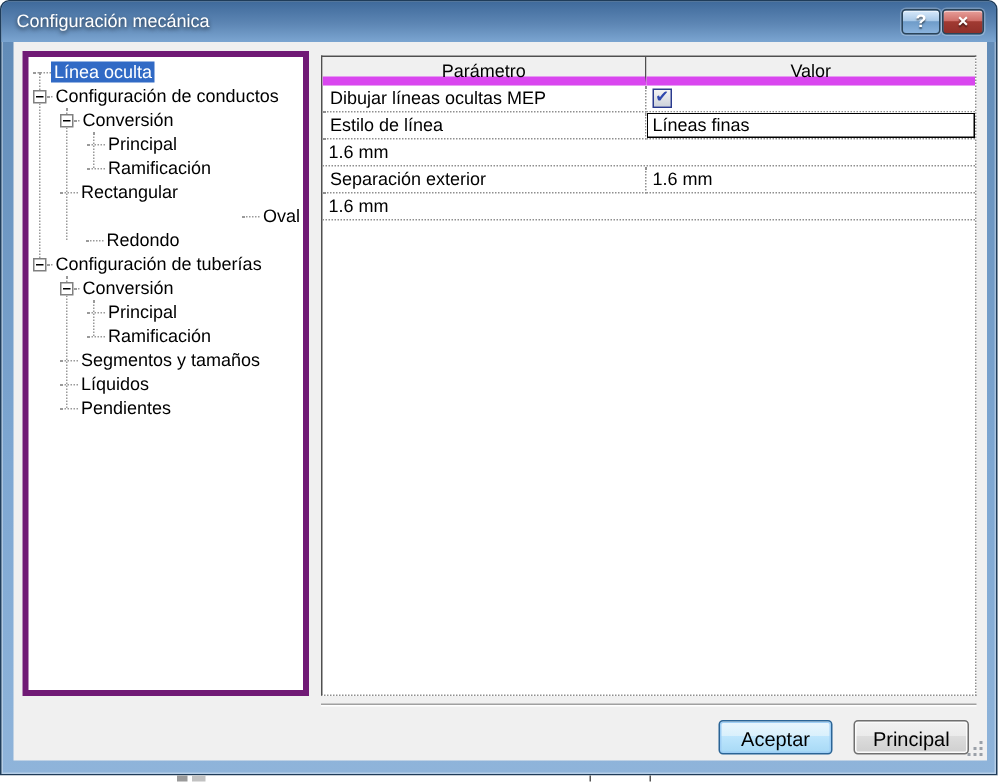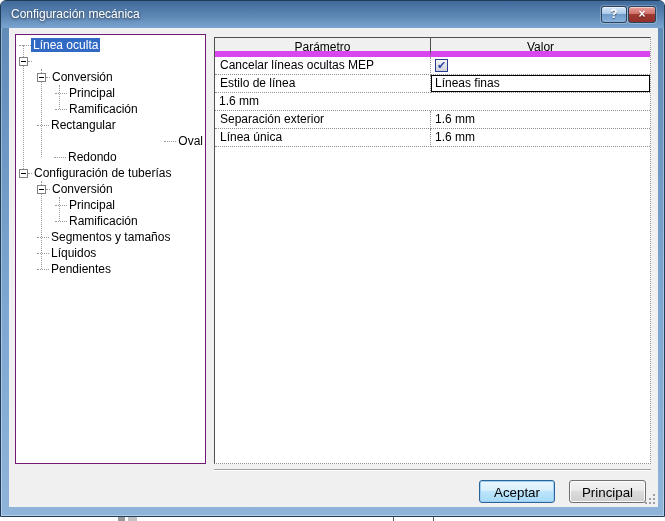--- a/index.html
+++ b/index.html
@@ -44,21 +44,21 @@
 
   
   .client {
     position:absolute; left:8px; top:27px; width:649px; height:479px;
     background:#f0f0f0;
   }
 
   
   .tree-panel {
     position:absolute; left:6px; top:6px; width:191px; height:430px;
-    background:#fff; border:1px solid #701a75; overflow:hidden;
+    background:#fff; border:4px solid #701a75; overflow:hidden;
   }
   .tree-rows { position:absolute; left:0; top:2px; right:0; }
   .tree-row { height:16px; display:flex; align-items:center; white-space:nowrap; cursor:default; }
   .h-conn { height:0; border-top:1px dotted #9a9a9a; flex:0 0 auto; }
   .expand-box {
     flex:0 0 auto; width:9px; height:9px; border:1px solid #808080;
     background:#fff; position:relative;
   }
   .expand-box::after {
     content:""; position:absolute; left:1px; top:3px; width:5px; height:1px; background:#000;
@@ -150,20 +150,21 @@
       <div class="v-guide" style="left:25px; top:146px; height:88px;"></div>
       <div class="v-guide" style="left:43px; top:162px; height:24px;"></div>
       <div class="tree-rows">
           <div class="tree-row selected" style="padding-left: 3px;">
             <span class="h-conn" style="width: 12px;"></span>
             <span class="tree-label">Línea oculta</span>
           </div>
           <div class="tree-row" style="padding-left: 3px;">
             <span class="expand-box"></span>
             <span class="h-conn" style="width: 4px;"></span>
+            <span class="tree-label">Configuración de conductos</span>
           </div>
           <div class="tree-row" style="padding-left: 21px;">
             <span class="expand-box"></span>
             <span class="h-conn" style="width: 4px;"></span>
             <span class="tree-label">Conversión</span>
           </div>
           <div class="tree-row" style="padding-left: 39px;">
             <span class="h-conn" style="width: 12px;"></span>
             <span class="tree-label">Principal</span>
           </div>
@@ -216,36 +217,35 @@
         </div>
     </div>
 
     <div class="grid">
       <div class="grid-header">
         <div class="hcell param">Parámetro</div>
         <div class="hcell value">Valor</div>
       </div>
       <div>
           <div class="grid-row">
-            <div class="cell param">Cancelar líneas ocultas MEP</div>
+            <div class="cell param">Dibujar líneas ocultas MEP</div>
             <div class="cell value"><span class="checkbox">✔</span></div>
           </div>
           <div class="grid-row">
             <div class="cell param">Estilo de línea</div>
             <div class="cell value editing">Líneas finas</div>
           </div>
           <div class="grid-row">
             <div class="cell value">1.6 mm</div>
           </div>
           <div class="grid-row">
             <div class="cell param">Separación exterior</div>
             <div class="cell value">1.6 mm</div>
           </div>
           <div class="grid-row">
-            <div class="cell param">Línea única</div>
             <div class="cell value">1.6 mm</div>
           </div>
         </div>
       <div class="grid-filler">
         <div class="v-sep"></div>
       </div>
     </div>
 
     <div class="hsep"></div>
 

